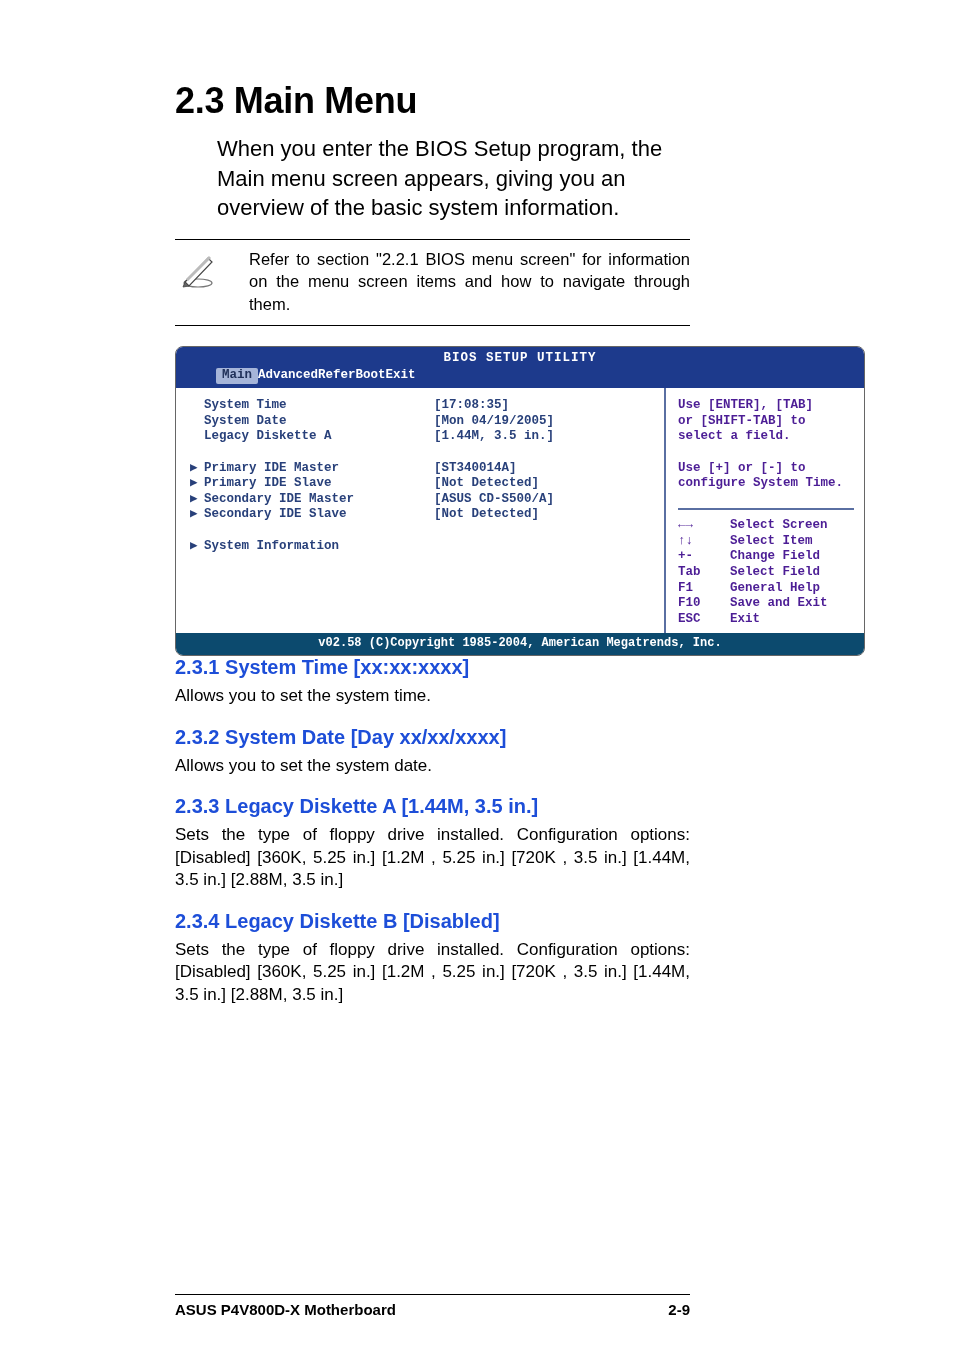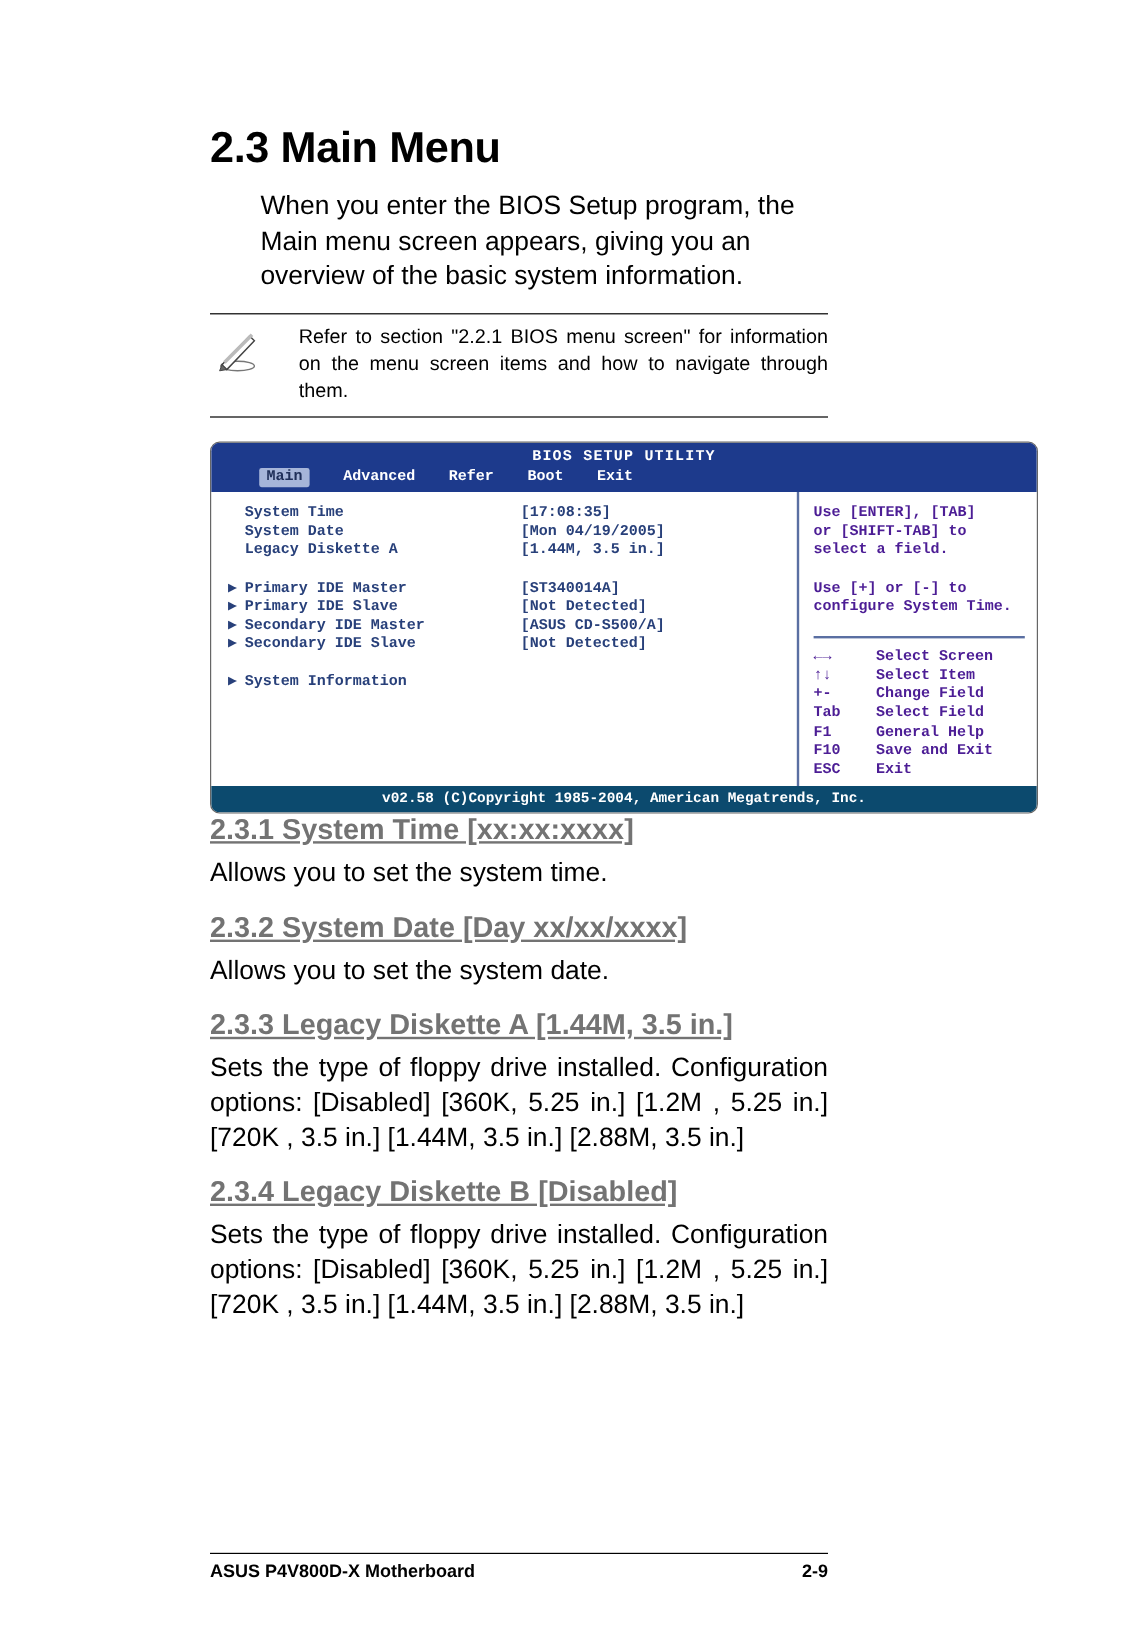--- a/index.html
+++ b/index.html
@@ -1,41 +1,41 @@
 <!DOCTYPE html>
 <html><head>
 <meta charset="utf-8">
 <style>
   * { box-sizing: border-box; margin: 0; padding: 0; }
   html, body { width: 954px; height: 1363px; background: #fff; font-family: Arial, Helvetica, sans-serif; color: #000; }
-  .page { width: 780px; height: 1363px; position: relative; padding: 102px 90px 60px 175px; }
+  .page { width: 780px; height: 1363px; position: relative; padding: 80px 90px 60px 175px; }
   .h1 { font-size: 36px; font-weight: bold; letter-spacing: -0.3px; margin-bottom: 12px; }
   .intro { font-size: 22px; line-height: 1.35; margin-bottom: 16px; margin-left: 42px; }
   .note-area { display: flex; align-items: flex-start; gap: 28px; border-top: 1px solid #000; border-bottom: 1px solid #000; padding: 8px 0 10px 0; margin-bottom: 20px; }
   .note-icon { width: 46px; height: 40px; display: flex; align-items: flex-end; justify-content: center; }
   .note-text { font-size: 16.5px; line-height: 1.35; text-align: justify; flex: 1; }
   .bios { width: 690px; font-family: "Courier New", monospace; font-size: 12.5px; font-weight: bold; line-height: 1.25; border: 1px solid #666; border-radius: 8px; overflow: hidden; }
   .bios-header { background: #1d3a8c; color: #fff; padding: 4px 10px 4px 10px; }
   .bios-header-title { text-align: center; letter-spacing: 1px; margin-bottom: 2px; }
-  .bios-tabs { display: flex; gap: 28px; padding-left: 30px; }
+  .bios-tabs { display: flex; padding-left: 30px; }
   .bios-tab-active { background: #a6b5d9; color: #20305a; padding: 0 6px; border-radius: 2px; }
   .bios-body { display: flex; }
   .bios-left { flex: 1; padding: 10px 12px 6px 14px; color: #28407a; }
   .bios-right { width: 200px; border-left: 2px solid #5a6fa2; padding: 10px 10px 6px 12px; color: #4c1d95; display: flex; flex-direction: column; }
   .bios-row { display: flex; }
   .bios-label { width: 230px; white-space: pre; }
   .bios-val { }
   .bios-arrow { display: inline-block; width: 14px; }
   .help-top { min-height: 110px; }
   .help-bottom { border-top: 2px solid #5a6fa2; padding-top: 8px; }
   .nav-row { display: flex; gap: 10px; white-space: pre; }
   .nav-key { width: 42px; }
   .bios-footer { background: #0c4a6e; color: #fff; text-align: center; padding: 3px 0 4px 0; font-size: 12px; }
-  .h2 { font-size: 24px; font-weight: bold; margin-bottom: 6px; color: #737373; text-decoration: underline; }
-  .para { font-size: 22px; margin-bottom: 18px; line-height: 1.32; }
+  .h2 { font-size: 20px; font-weight: bold; margin-bottom: 6px; color: #1d4ed8; }
+  .para { font-size: 17px; margin-bottom: 18px; line-height: 1.32; }
   .para-just { text-align: justify; }
   .footer { position: absolute; left: 175px; right: 90px; bottom: 45px; border-top: 1px solid #000; padding-top: 6px; display: flex; justify-content: space-between; font-size: 15px; font-weight: bold; }
 </style>
 </head>
 <body>
 
 <div class="page">
 
   <div class="h1">2.3   Main Menu</div>
   <div class="intro">When you enter the BIOS Setup program, the Main menu screen appears, giving you an overview of the basic system information.</div>

